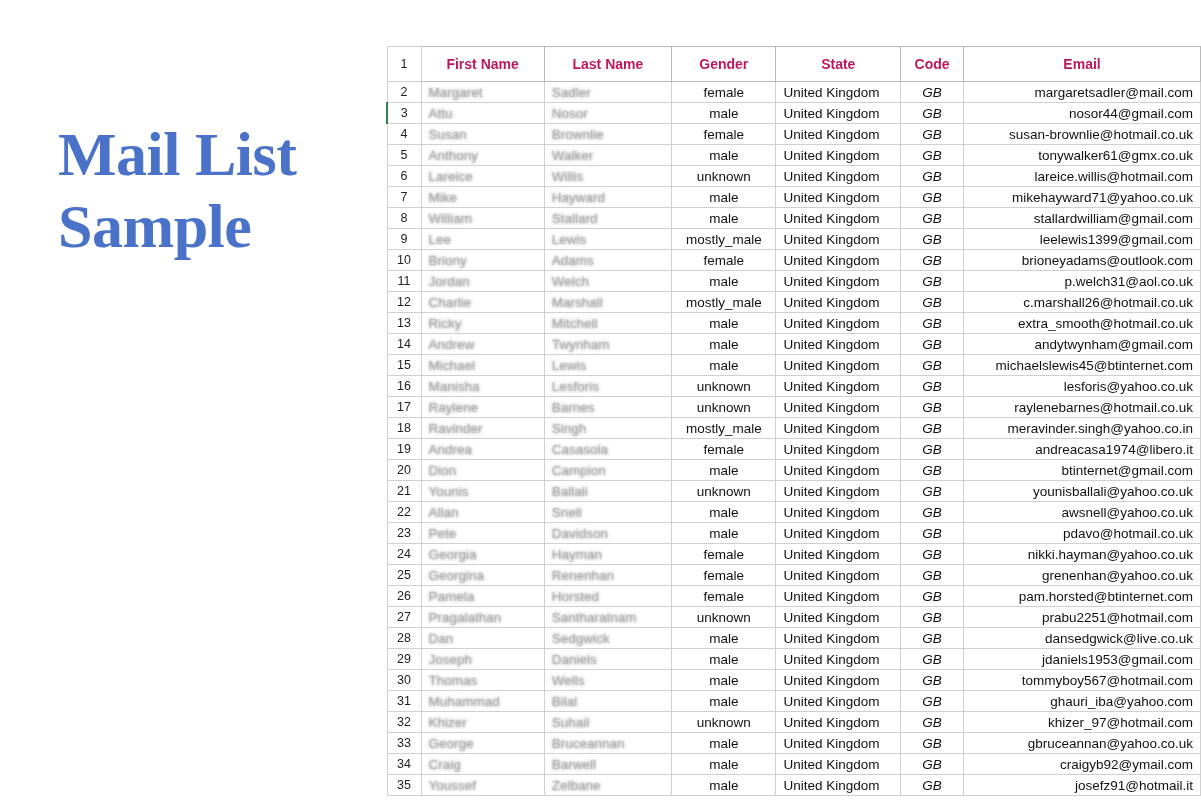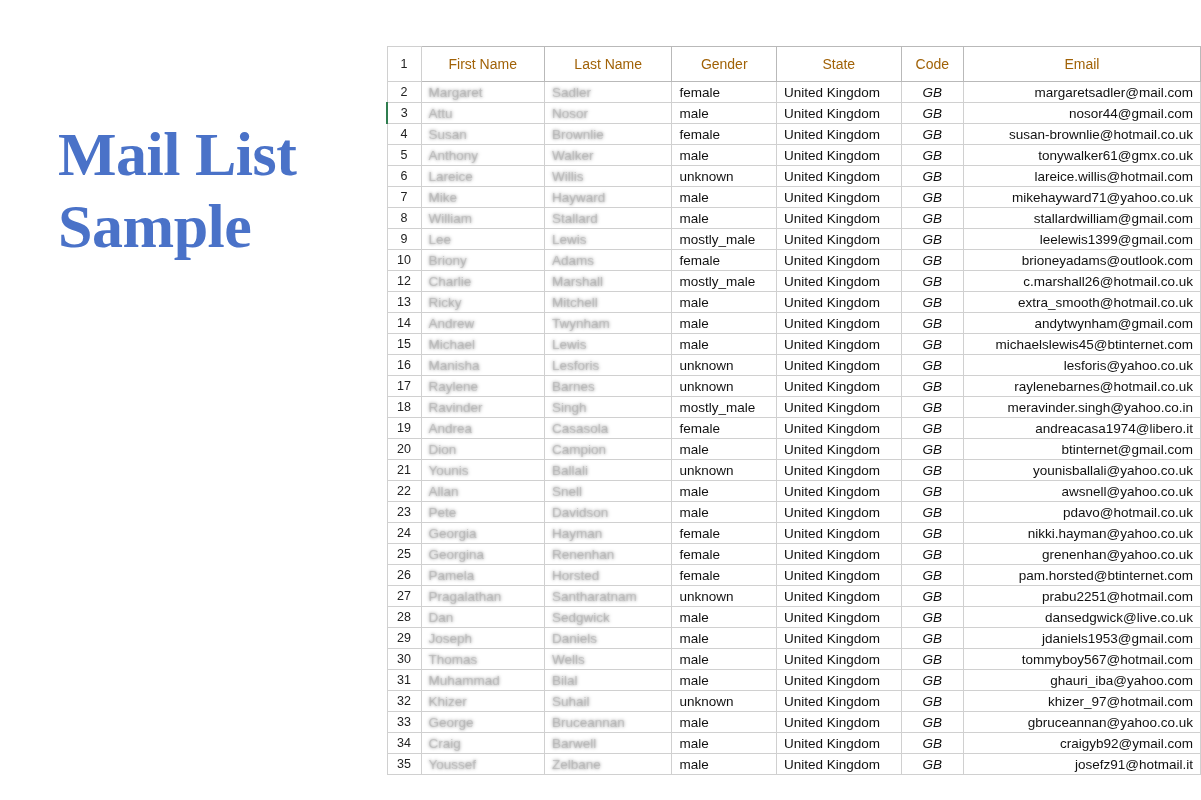--- a/index.html
+++ b/index.html
@@ -66,40 +66,40 @@
     color: #222;
     background: #ffffff;
     border: 1px solid #d0d0d0;
     padding: 0 2px;
   }
   tr.header-row td.rownum {
     height: 34px;
   }
   tr.header-row th {
     height: 34px;
-    font-weight: normal;
+    font-weight: bold;
     text-align: center;
     font-size: 14px;
     border: 1px solid #b9b9b9;
-    color: #a16207;
+    color: #be185d;
   }
   tr.header-row th.c-first { width: 146px; }
   tr.header-row th.c-last  { width: 142px; }
   tr.header-row th.c-gender{ width: 104px; }
   tr.header-row th.c-state { width: 124px; }
   tr.header-row th.c-code  { width: 62px;  }
   tr.header-row th.c-email { width: 248px; }
 
   td.c-first, td.c-last {
     color: #b9b9b9;
     
     text-shadow: 0 0 3.2px rgba(120,120,120,0.95);
     color: rgba(170,170,170,0.45);
   }
-  td.c-gender { text-align: left; }
+  td.c-gender { text-align: center; }
   td.c-state  { text-align: left; }
   td.c-code   { text-align: center; font-style: italic; }
   td.c-email  { text-align: right; }
 
   
   td.rownum.selected {
     border-left: 2px solid #2f7d4f;
     border-right: 1px solid #d0d0d0;
   }
 </style>
@@ -200,20 +200,29 @@
           <tr>
             <td class="rownum">10</td>
             <td class="c-first">Briony</td>
             <td class="c-last">Adams</td>
             <td class="c-gender">female</td>
             <td class="c-state">United Kingdom</td>
             <td class="c-code">GB</td>
             <td class="c-email">brioneyadams@outlook.com</td>
           </tr>
           <tr>
+            <td class="rownum">11</td>
+            <td class="c-first">Jordan</td>
+            <td class="c-last">Welch</td>
+            <td class="c-gender">male</td>
+            <td class="c-state">United Kingdom</td>
+            <td class="c-code">GB</td>
+            <td class="c-email">p.welch31@aol.co.uk</td>
+          </tr>
+          <tr>
             <td class="rownum">12</td>
             <td class="c-first">Charlie</td>
             <td class="c-last">Marshall</td>
             <td class="c-gender">mostly_male</td>
             <td class="c-state">United Kingdom</td>
             <td class="c-code">GB</td>
             <td class="c-email">c.marshall26@hotmail.co.uk</td>
           </tr>
           <tr>
             <td class="rownum">13</td>

